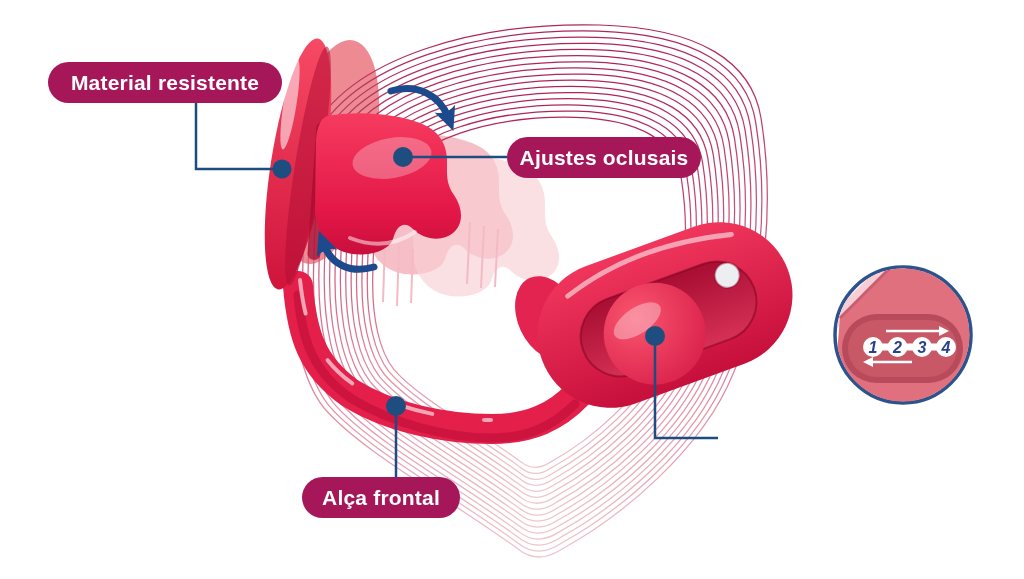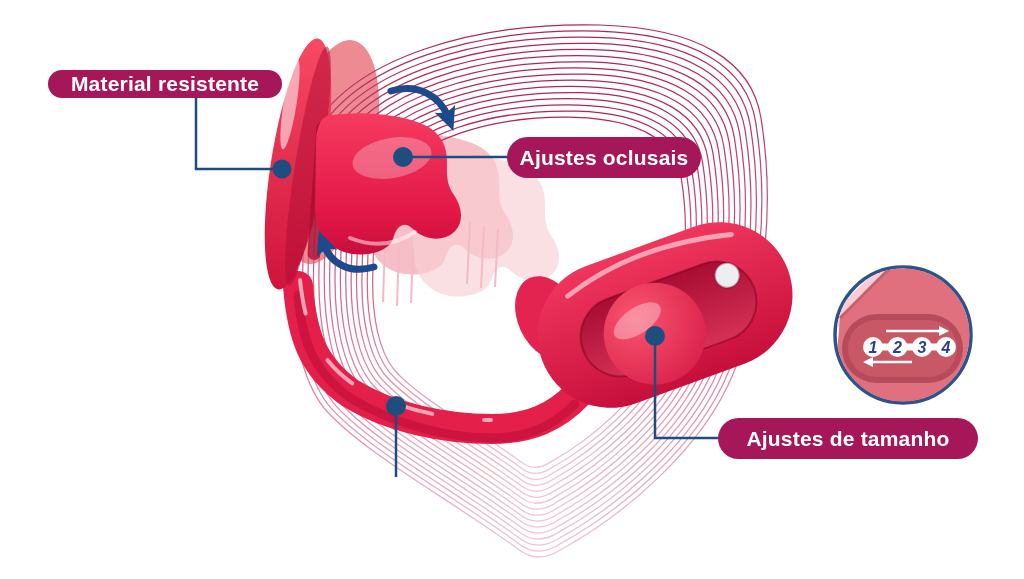--- a/index.html
+++ b/index.html
@@ -170,23 +170,23 @@
           <line x1="886" y1="331" x2="940" y2="331"></line>
           <polygon points="939,326 949,331 939,336" stroke="none"></polygon>
           <line x1="912" y1="362" x2="872" y2="362"></line>
           <polygon points="873,357 863,362 873,367" stroke="none"></polygon>
         </g>
       </g>
     </g>
   </g>
 </svg>
 
-<div class="pill" style="left:48px;top:70px;width:234px;height:28px;">
+<div class="pill" style="left:48px;top:62px;width:234px;height:41px;">
   <span>Material resistente</span>
 </div>
 <div class="pill" style="left:507px;top:137px;width:194px;height:41px;">
   <span>Ajustes oclusais</span>
 </div>
-<div class="pill" style="left:718px;top:418px;width:260px;height:41px;">
-  <span>Ajustes de tamanho</span>
+<div class="pill" style="left:302px;top:477px;width:158px;height:41px;">
+  <span>Alça frontal</span>
 </div>
 
 </div>
 
 </body></html>

